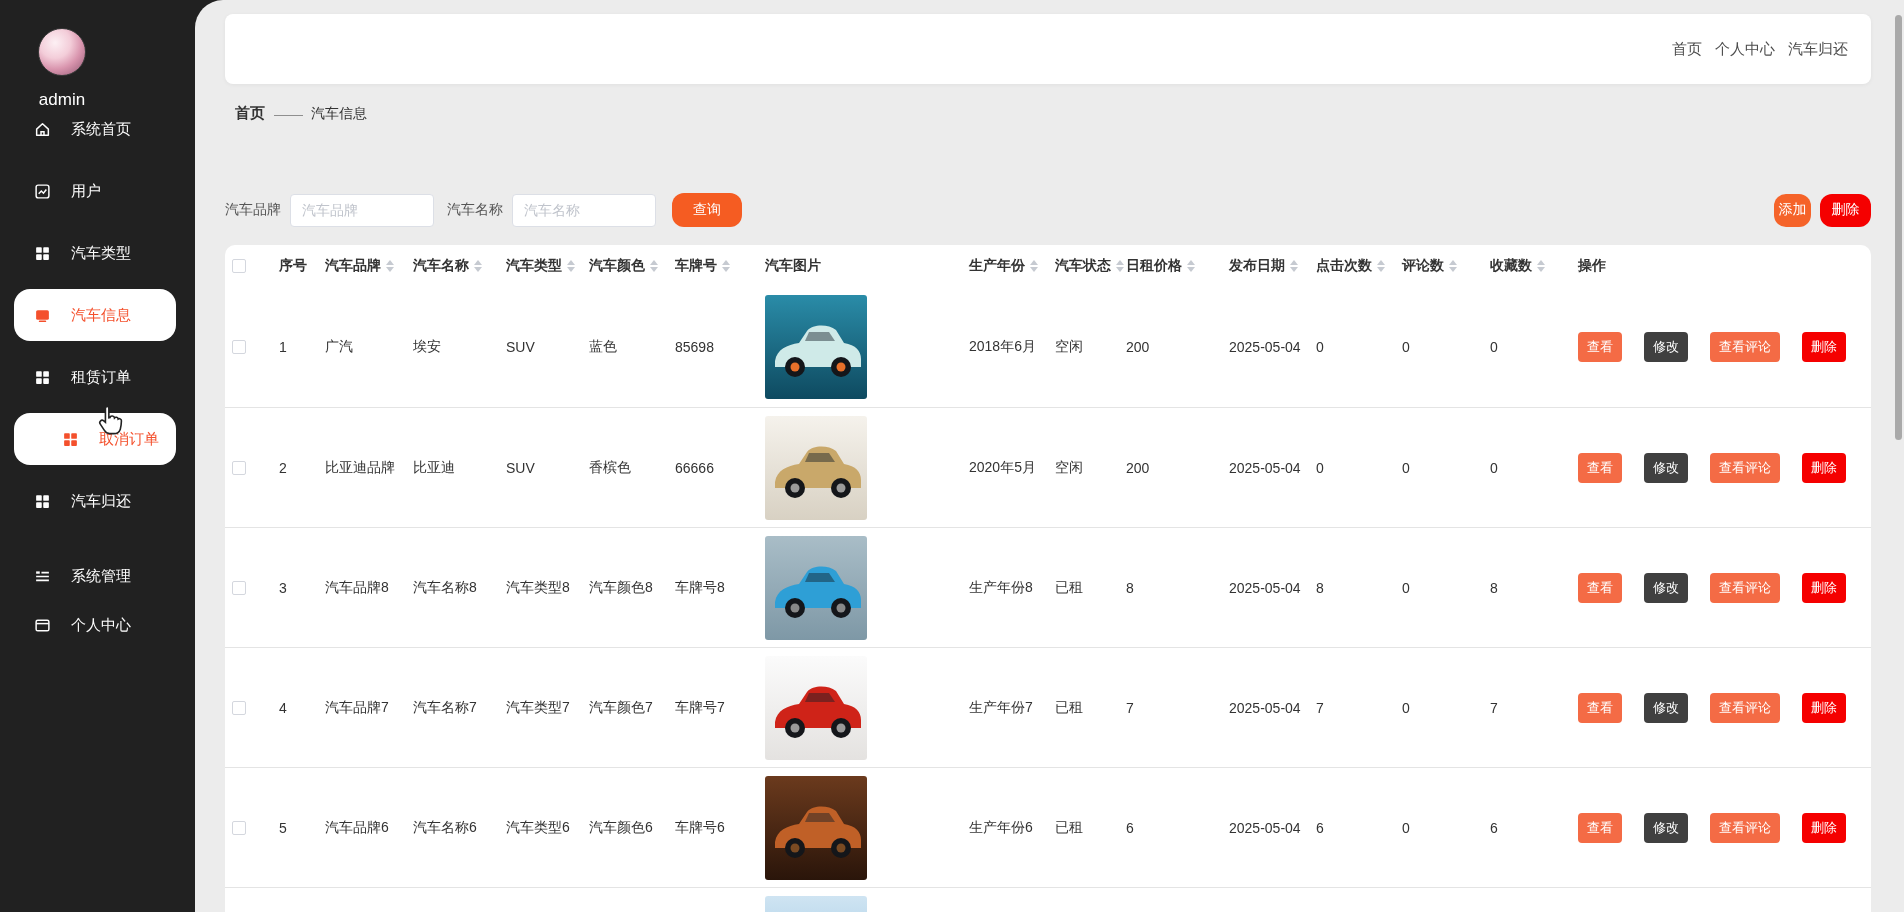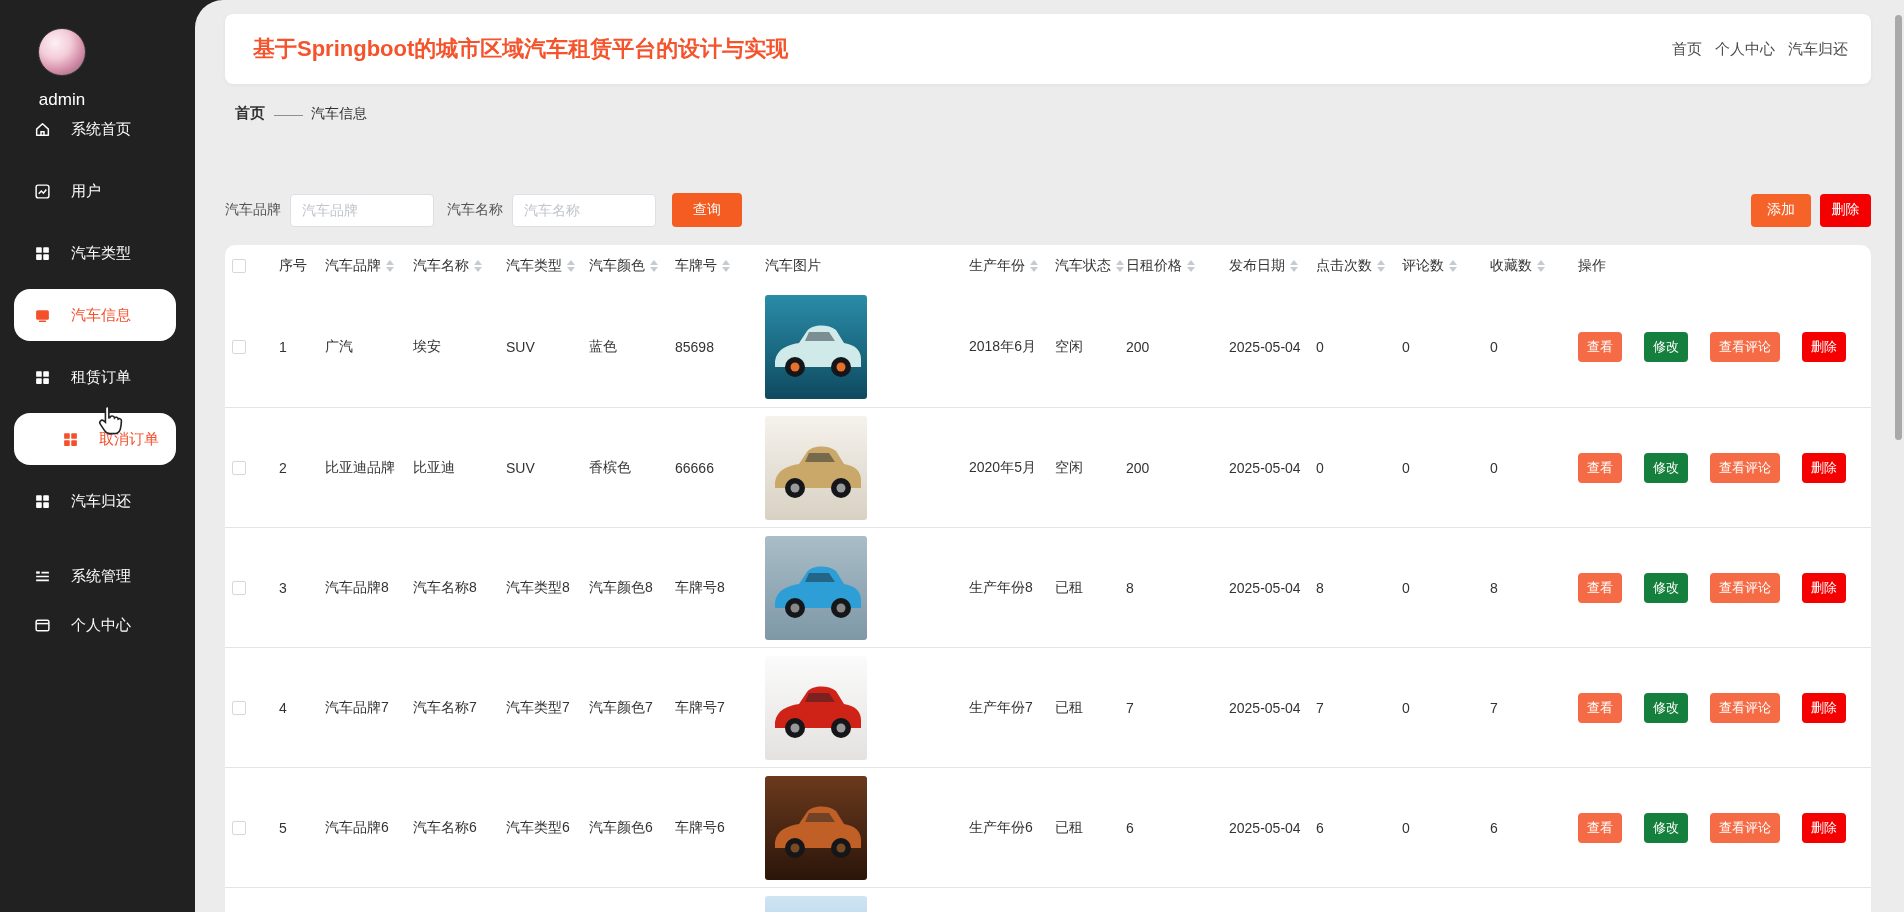--- a/index.html
+++ b/index.html
@@ -41,51 +41,51 @@
 
   
   .filters { position:absolute; left:30px; top:193px; width:1646px; height:34px;
              display:flex; align-items:center; }
   .flabel { font-size:14px; color:#555; margin-right:9px; white-space:nowrap; }
   .filters input { width:144px; height:33px; border:1px solid #dcdfe6; border-radius:4px;
                    padding:0 11px; font-size:14px; color:#333; background:#fff; outline:none;
                    font-family:inherit; }
   .filters input::placeholder { color:#c0c4cc; }
   .flabel.second { margin-left:13px; }
-  .btn { border:none; border-radius:4px; color:#fff; font-size:14px; cursor:pointer; font-family:inherit; }
+  .btn { border:none; border-radius:12px; color:#fff; font-size:14px; cursor:pointer; font-family:inherit; }
   .btn-query { margin-left:16px; width:70px; height:34px; background:#f55c22; }
   .spacer { flex:1; }
-  .btn-add { width:60px; height:33px; background:#f56329; margin-right:9px; }
+  .btn-add { width:37px; height:33px; background:#f56329; margin-right:9px; }
   .btn-del { width:51px; height:33px; background:#f50000; }
 
   
   .table-card { position:absolute; left:30px; top:245px; width:1646px; height:700px;
                 background:#ffffff; border-radius:10px 10px 0 0; overflow:hidden; }
   .thead { position:relative; height:42px; }
   .th { position:absolute; top:50%; transform:translateY(-50%); display:flex; align-items:center;
-        gap:5px; font-size:14px; font-weight:normal; color:#333; white-space:nowrap; }
+        gap:5px; font-size:14px; font-weight:bold; color:#333; white-space:nowrap; }
   .caret { display:inline-flex; flex-direction:column; gap:2px; cursor:pointer; }
   .caret i { display:block; width:0; height:0; border-left:4px solid transparent; border-right:4px solid transparent; }
   .caret .up { border-bottom:5px solid #c6cad1; }
   .caret .dn { border-top:5px solid #c6cad1; }
 
   .trow { position:relative; height:120px; }
   .trow + .trow { border-top:1px solid #e4e4e4; }
   .cell { position:absolute; top:50%; transform:translateY(-50%); font-size:14px; color:#333; white-space:nowrap; }
   .checkbox { position:absolute; left:7px; top:50%; transform:translateY(-50%); width:14px; height:14px;
               border:1px solid #d4d7de; border-radius:2px; background:#fff; cursor:pointer; }
   .thead .checkbox { top:50%; }
   .cell-img { position:absolute; left:540px; top:8px; width:102px; height:104px; border-radius:3px;
               overflow:hidden; cursor:pointer; }
   .cell-img svg { display:block; }
   .actions { position:absolute; left:1353px; top:50%; transform:translateY(-50%); display:flex; gap:22px; }
   .abtn { height:30px; padding:0 9px; border:none; border-radius:4px; color:#fff; font-size:13px;
           cursor:pointer; white-space:nowrap; font-family:inherit; }
   .abtn.view, .abtn.comment { background:#f46b45; }
-  .abtn.edit { background:#15803d; }
+  .abtn.edit { background:#404040; }
   .abtn.delete { background:#f50000; }.c-index{left:54px}.c-brand{left:100px}.c-name{left:188px}.c-type{left:281px}
   .c-color{left:364px}.c-plate{left:450px}.c-image{left:540px}.c-year{left:744px}.c-status{left:830px}
   .c-price{left:901px}.c-date{left:1004px}.c-clicks{left:1091px}.c-comments{left:1177px}
   .c-favorites{left:1265px}.c-actions{left:1353px}
 
   .scrollbar-thumb { position:absolute; right:2px; top:15px; width:7px; height:425px;
                      background:#a9a9a9; border-radius:4px; cursor:pointer; }
 </style>
 </head>
 <body>
@@ -189,21 +189,20 @@
         </div>
       </nav>
     <svg class="cursor-gfx" viewBox="0 0 24 28">
       <path d="M9 2c1.2 0 2 .9 2 2v8l1-.2c.4-1.9 3.6-1.7 3.9.4.9-1.1 3-.7 3.2.9 1-.7 2.9-.1 2.9 1.6 0 0-.1 4.4-1 7.3-.8 2.4-2.1 3.9-5.5 3.9h-3.9c-2 0-3.4-1-4.5-2.8l-3.6-5.5c-1.5-2 1-4.3 2.8-3l1.7 1.4V4c0-1.1.9-2 2-2z" fill="#ffffff" stroke="#222" stroke-width="1.4"></path>
     </svg>
   </aside>
 
   <main class="content">
 
     <header class="topbar">
-      <h1 class="page-title">基于Springboot的城市区域汽车租赁平台的设计与实现</h1>
       <nav class="toplinks" id="toplinks">
           <span>首页</span>
           <span>个人中心</span>
           <span>汽车归还</span>
         </nav>
     </header>
 
     <div class="breadcrumb">
       <span class="bc-home">首页</span>
       <span class="bc-sep">——</span>

